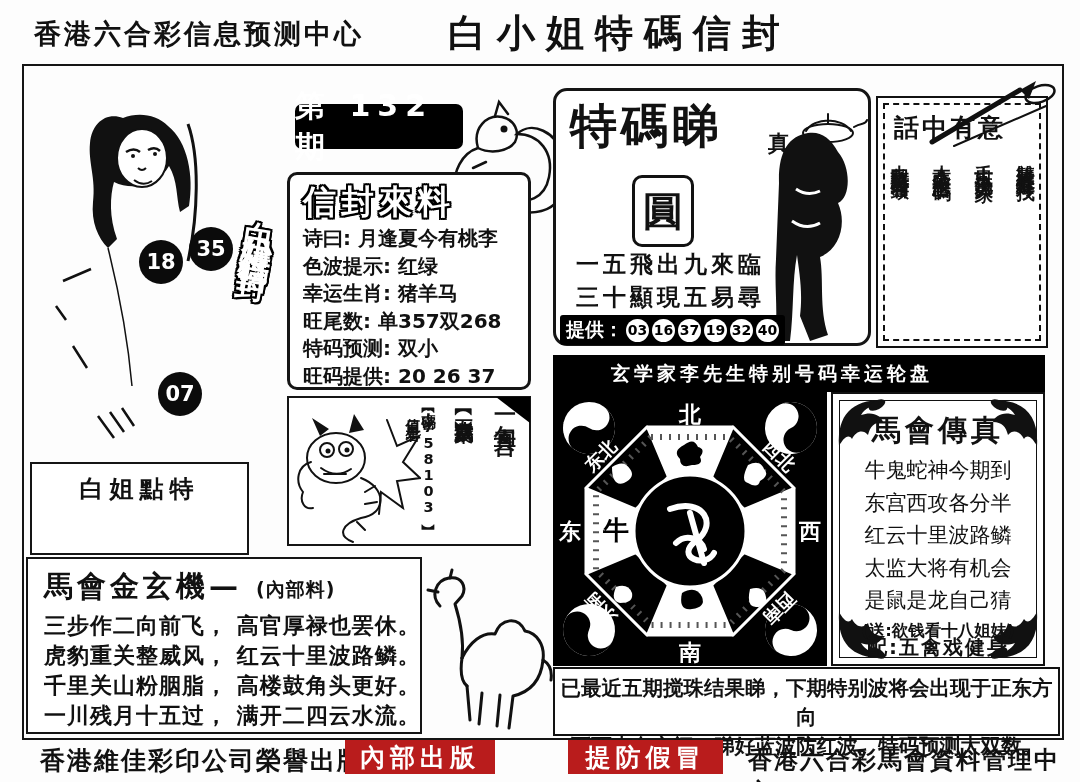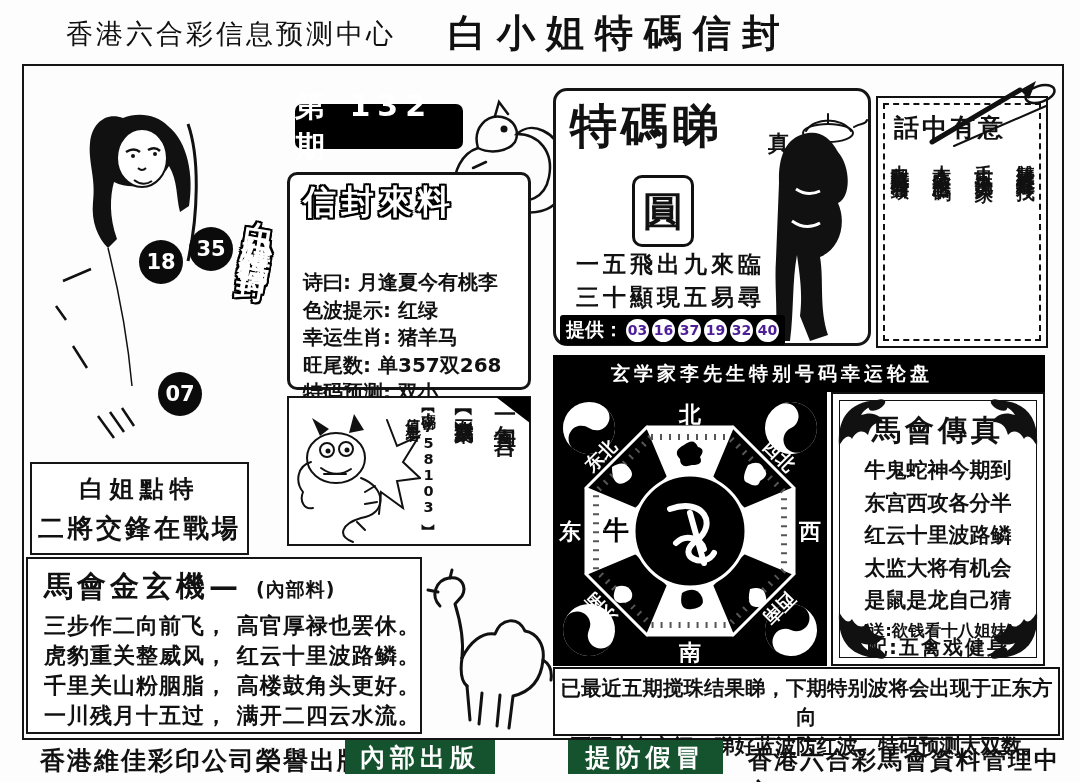--- a/index.html
+++ b/index.html
@@ -1,20 +1,20 @@
 <!DOCTYPE html>
 <html><head>
 <meta charset="utf-8">
 <style>
   html,body{margin:0;padding:0;background:#e8e8e8;}
   .page{position:relative;width:1080px;height:782px;margin:0 auto;background:#fdfdfd;
         font-family:"DejaVu Sans","Liberation Sans",sans-serif;color:#111;overflow:hidden;}
   .abs{position:absolute;}
   
-  .hdr-left{left:34px;top:16px;font-size:27px;font-weight:400;letter-spacing:3px;margin-left:32px;}
+  .hdr-left{left:34px;top:16px;font-size:27px;font-weight:700;letter-spacing:3px;}
   .hdr-right{left:448px;top:8px;font-size:38px;font-weight:900;letter-spacing:11px;}
   
   .frame{left:22px;top:64px;width:1038px;height:672px;border:2px solid #151515;}
   
   .num-circle{width:44px;height:44px;border-radius:50%;background:#0b0b0b;color:#fff;
               display:flex;align-items:center;justify-content:center;font-size:21px;font-weight:800;}
   .vert-title{left:221px;top:196px;height:300px;writing-mode:vertical-rl;text-orientation:upright;
               font-size:31px;font-weight:900;letter-spacing:8px;color:#fff;transform:rotate(9deg);
               text-shadow:-2px -2px 0 #000,2px -2px 0 #000,-2px 2px 0 #000,2px 2px 0 #000,0 2px 0 #000,0 -2px 0 #000,2px 0 0 #000,-2px 0 0 #000;}
   
@@ -26,68 +26,68 @@
   .gold .hd{position:absolute;left:16px;top:8px;font-size:29px;font-weight:900;letter-spacing:4px;}
   .gold .sub{font-size:19px;font-weight:700;letter-spacing:1px;}
   .gold .lines{position:absolute;left:16px;top:52px;font-size:22px;font-weight:700;line-height:30px;letter-spacing:1px;white-space:nowrap;}
   
   .issue{left:295px;top:104px;width:168px;height:45px;background:#000;color:#fff;border-radius:7px;
          display:flex;align-items:center;justify-content:center;font-size:30px;font-weight:800;letter-spacing:7px;}
   
   .envelope{left:287px;top:172px;width:244px;height:218px;border-width:3px;border-radius:10px;}
   .envelope .t{position:absolute;left:13px;top:5px;font-size:33px;font-weight:900;letter-spacing:5px;color:#fff;
                text-shadow:-2px -2px 0 #000,2px -2px 0 #000,-2px 2px 0 #000,2px 2px 0 #000,0 2px 0 #000,0 -2px 0 #000,2px 0 0 #000,-2px 0 0 #000;}
-  .envelope .lines{position:absolute;left:13px;top:50px;font-size:20px;font-weight:700;line-height:27.5px;white-space:nowrap;margin-top:44px;}
+  .envelope .lines{position:absolute;left:13px;top:50px;font-size:20px;font-weight:700;line-height:27.5px;white-space:nowrap;}
   
   .dragonbox{left:287px;top:396px;width:244px;height:150px;}
   .dragonbox::after{content:"";position:absolute;right:-1px;top:-1px;border-style:solid;border-width:0 34px 26px 0;border-color:transparent #000 transparent transparent;}
   .deity{position:absolute;left:114px;top:8px;writing-mode:vertical-rl;text-orientation:upright;
          font-size:15px;font-weight:800;letter-spacing:3px;}
   .vcol{position:absolute;top:5px;height:140px;writing-mode:vertical-rl;text-orientation:upright;line-height:1;}
   .vcol1{left:205px;font-size:22px;font-weight:900;letter-spacing:4px;}
   .vcol2{left:166px;font-size:19px;font-weight:900;letter-spacing:1px;}
   .vcol3{left:132px;font-size:14.5px;font-weight:900;letter-spacing:0;}
   
   .tema{left:553px;top:88px;width:318px;height:258px;border-width:3px;border-radius:14px;}
   .tema .big{position:absolute;left:14px;top:4px;font-size:47px;font-weight:900;letter-spacing:4px;}
   .tema .charbox{position:absolute;left:76px;top:84px;width:56px;height:66px;border:3px solid #111;border-radius:10px;
                  display:flex;align-items:center;justify-content:center;font-size:40px;font-weight:900;}
   .tema .seal{position:absolute;left:212px;top:38px;font-size:22px;font-weight:800;}
   .tema .v1{position:absolute;left:20px;top:158px;font-size:23px;font-weight:800;letter-spacing:4px;white-space:nowrap;}
   .tema .v2{position:absolute;left:20px;top:191px;font-size:23px;font-weight:800;letter-spacing:4px;white-space:nowrap;}
   .provide{position:absolute;left:4px;top:224px;height:30px;background:#000;color:#fff;border-radius:3px;
            display:flex;align-items:center;padding:0 6px;gap:3px;font-size:19px;font-weight:800;}
-  .pnum{width:23px;height:23px;border-radius:50%;background:#fff;color:#4c1d95;display:flex;align-items:center;justify-content:center;
+  .pnum{width:23px;height:23px;border-radius:50%;background:#fff;color:#000000;display:flex;align-items:center;justify-content:center;
         font-size:14px;font-weight:800;}
   
   .stamp{left:876px;top:96px;width:172px;height:252px;border:2px solid #111;background:#fff;box-sizing:border-box;padding-left:15px;}
   .stamp .inner{position:absolute;left:5px;top:5px;right:5px;bottom:5px;border:2px dashed #111;}
   .stamp .t{position:absolute;left:12px;top:13px;width:120px;text-align:center;font-size:25px;font-weight:900;letter-spacing:3px;}
   .stamp .verse{position:absolute;left:12px;right:12px;top:52px;bottom:12px;display:flex;flex-direction:row-reverse;justify-content:space-between;}
   .stamp .verse div{writing-mode:vertical-rl;text-orientation:upright;font-size:18.5px;font-weight:800;letter-spacing:3px;line-height:1;}
   
   .wheelbar{left:553px;top:355px;width:492px;height:37px;background:#000;color:#fff;display:flex;align-items:center;
             font-size:19px;font-weight:700;letter-spacing:4px;padding-left:58px;box-sizing:border-box;}
   .wheelwrap{left:553px;top:392px;width:274px;height:274px;background:#000;}
   
   .fax{left:831px;top:392px;width:214px;height:274px;border:2px solid #111;background:#fff;box-sizing:border-box;}
   .fax .inner{position:absolute;left:6px;top:6px;right:6px;bottom:6px;border:1.5px solid #111;}
   .fax .t{position:absolute;top:17px;width:100%;text-align:center;font-size:29px;font-weight:900;letter-spacing:4px;}
-  .fax .lines{position:absolute;top:60px;width:100%;text-align:center;font-size:21px;font-weight:700;line-height:32.5px;white-space:nowrap;}
+  .fax .lines{position:absolute;top:60px;width:100%;text-align:center;font-size:21px;font-weight:400;line-height:32.5px;white-space:nowrap;}
   .fax .gift{position:absolute;top:226px;width:100%;text-align:center;font-size:16.5px;font-weight:800;}
   .fax .pair{position:absolute;top:240px;width:100%;text-align:center;font-size:20px;font-weight:800;letter-spacing:2px;}
   .corner{position:absolute;width:52px;height:52px;}
   .c-tl{left:2px;top:2px;} .c-tr{right:2px;top:2px;transform:scaleX(-1);}
   .c-bl{left:2px;bottom:2px;transform:scaleY(-1);} .c-br{right:2px;bottom:2px;transform:scale(-1,-1);}
   
   .note{left:553px;top:667px;width:507px;height:69px;border:2px solid #111;box-sizing:border-box;
         text-align:center;font-size:20.5px;font-weight:700;line-height:29px;padding-top:5px;background:#fff;}
   
   .foot-pub{left:40px;top:744px;font-size:25px;font-weight:800;letter-spacing:2px;}
-  .badge{background:#14532d;color:#fff;display:flex;align-items:center;justify-content:center;
+  .badge{background:#b91c1c;color:#fff;display:flex;align-items:center;justify-content:center;
          font-size:25px;font-weight:900;letter-spacing:5px;}
   .badge1{left:345px;top:740px;width:150px;height:34px;}
   .badge2{left:568px;top:740px;width:155px;height:34px;}
   .foot-center{left:748px;top:744px;font-size:24px;font-weight:800;letter-spacing:2px;}
   svg{display:block;}
 </style>
 </head>
 <body>
 
 <div class="page">
@@ -165,21 +165,20 @@
     <g stroke="#111" stroke-width="3" fill="none" stroke-linecap="round" stroke-linejoin="round">
       <path d="M30,58 C20,48 26,32 39,30 C52,28 57,39 52,48 L45,56 C50,72 54,92 52,110"></path>
       <path d="M28,44 l-10,-2 M40,30 l2,-8"></path>
       <path d="M52,110 C60,94 72,84 85,86 C91,70 108,68 115,83 C127,85 135,97 133,112 C131,132 120,144 103,148 L99,180 M90,147 L87,178 M72,145 L69,176 M57,138 L60,172"></path>
       <path d="M52,110 C50,124 52,134 57,138 M133,112 q10,6 8,20"></path>
     </g>
   </svg>
 
   <div class="abs box baijie">
     <div class="t">白姐點特</div>
-    <div class="l">二將交鋒在戰場</div>
   </div>
 
   <div class="abs box gold">
     <div class="hd"><span>馬會金玄機—</span> <span class="sub">(內部料)</span></div>
     <div class="lines">
       <div>三步作二向前飞， 高官厚禄也罢休。</div>
       <div>虎豹重关整威风， 红云十里波路鳞。</div>
       <div>千里关山粉胭脂， 高楼鼓角头更好。</div>
       <div>一川残月十五过， 满开二四云水流。</div>
     </div>

